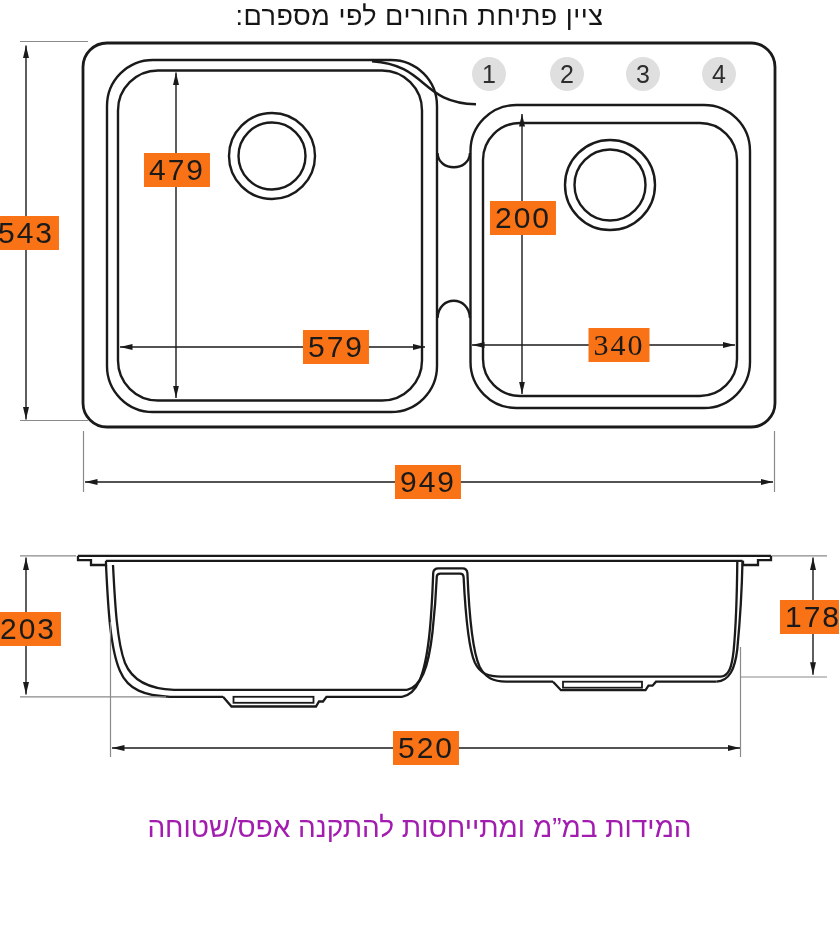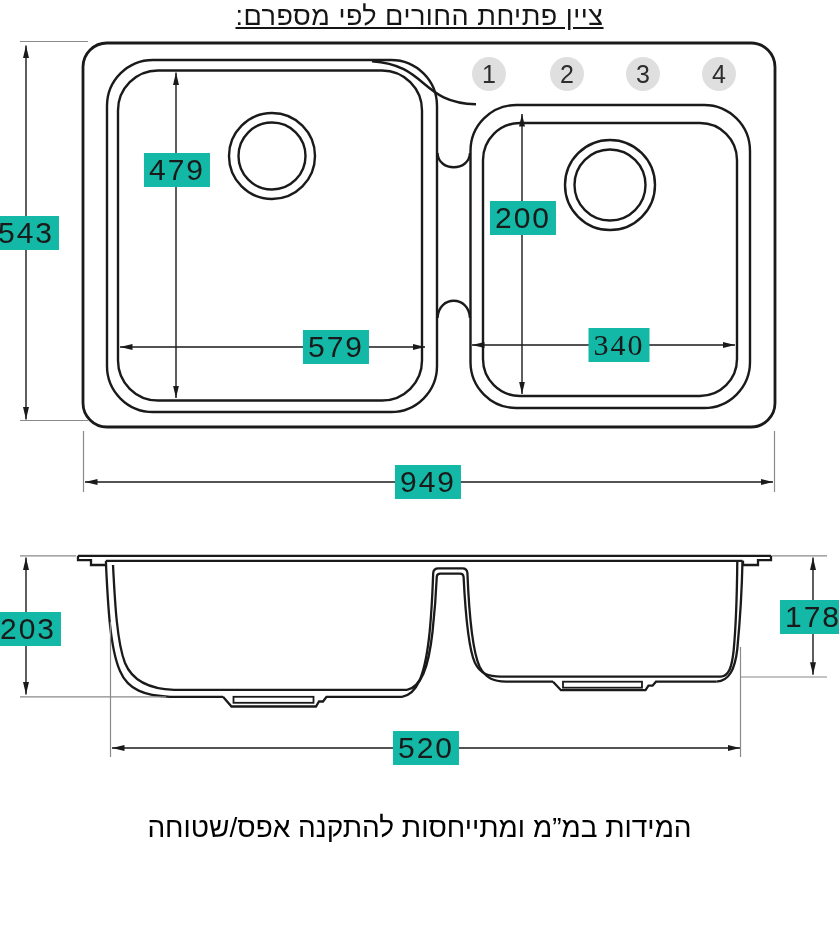--- a/index.html
+++ b/index.html
@@ -1,27 +1,27 @@
 <!DOCTYPE html>
 <html><head>
 <meta charset="utf-8">
 <style>
   html,body{margin:0;padding:0;background:#fff;}
   .canvas{position:relative;width:839px;height:939px;background:#fff;overflow:hidden;
           font-family:"Liberation Sans",sans-serif;color:#111;}
   svg{position:absolute;left:0;top:0;}
   .stroke{fill:none;stroke:#1a1a1a;}
   .title{position:absolute;top:1px;left:0;width:100%;text-align:center;
-         font-size:27px;letter-spacing:.5px;color:#151515;text-decoration:underline;}
+         font-size:27px;letter-spacing:.5px;color:#151515;}
   .dim{position:absolute;transform:translate(-50%,-50%);font-size:30px;
-       letter-spacing:2px;line-height:1;color:#1a1a1a;background:#14b8a6;padding:2px 5px;
+       letter-spacing:2px;line-height:1;color:#1a1a1a;background:#f97316;padding:2px 5px;
        white-space:nowrap;}
   .holeNum{position:absolute;transform:translate(-50%,-50%);font-size:25px;color:#2d2d2d;}
   .notes{position:absolute;top:809px;left:0;width:100%;text-align:center;
-         font-size:28px;line-height:37.5px;color:#000000;}
+         font-size:28px;line-height:37.5px;color:#a21caf;}
 </style>
 </head>
 <body>
 
 <div class="canvas">
 
   <div class="title" dir="rtl">ציין פתיחת החורים לפי מספרם:</div>
 
   <svg width="839" height="939" viewBox="0 0 839 939">
     <defs>

